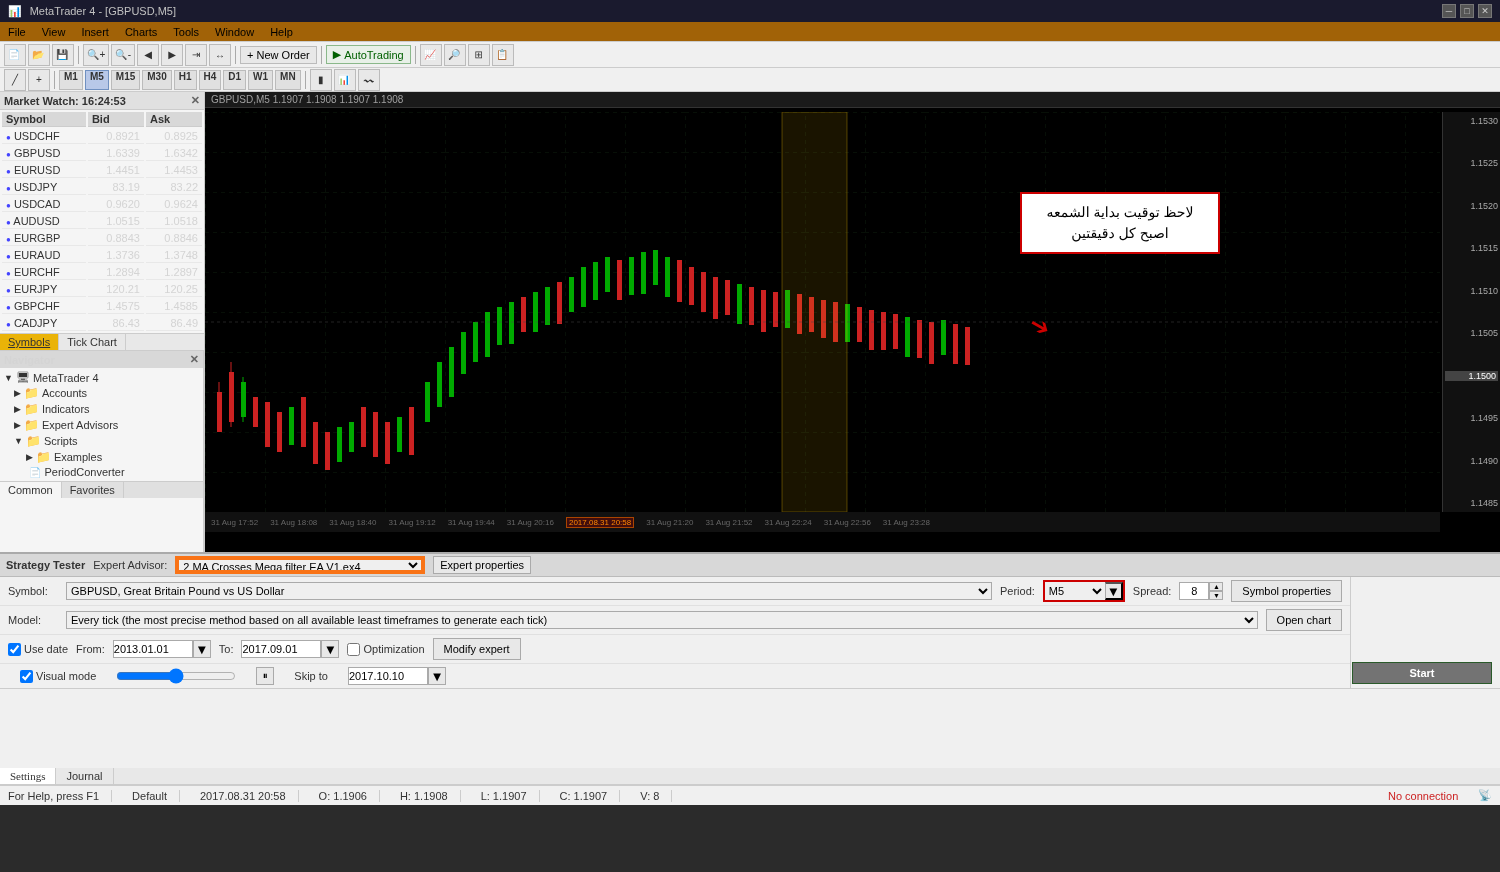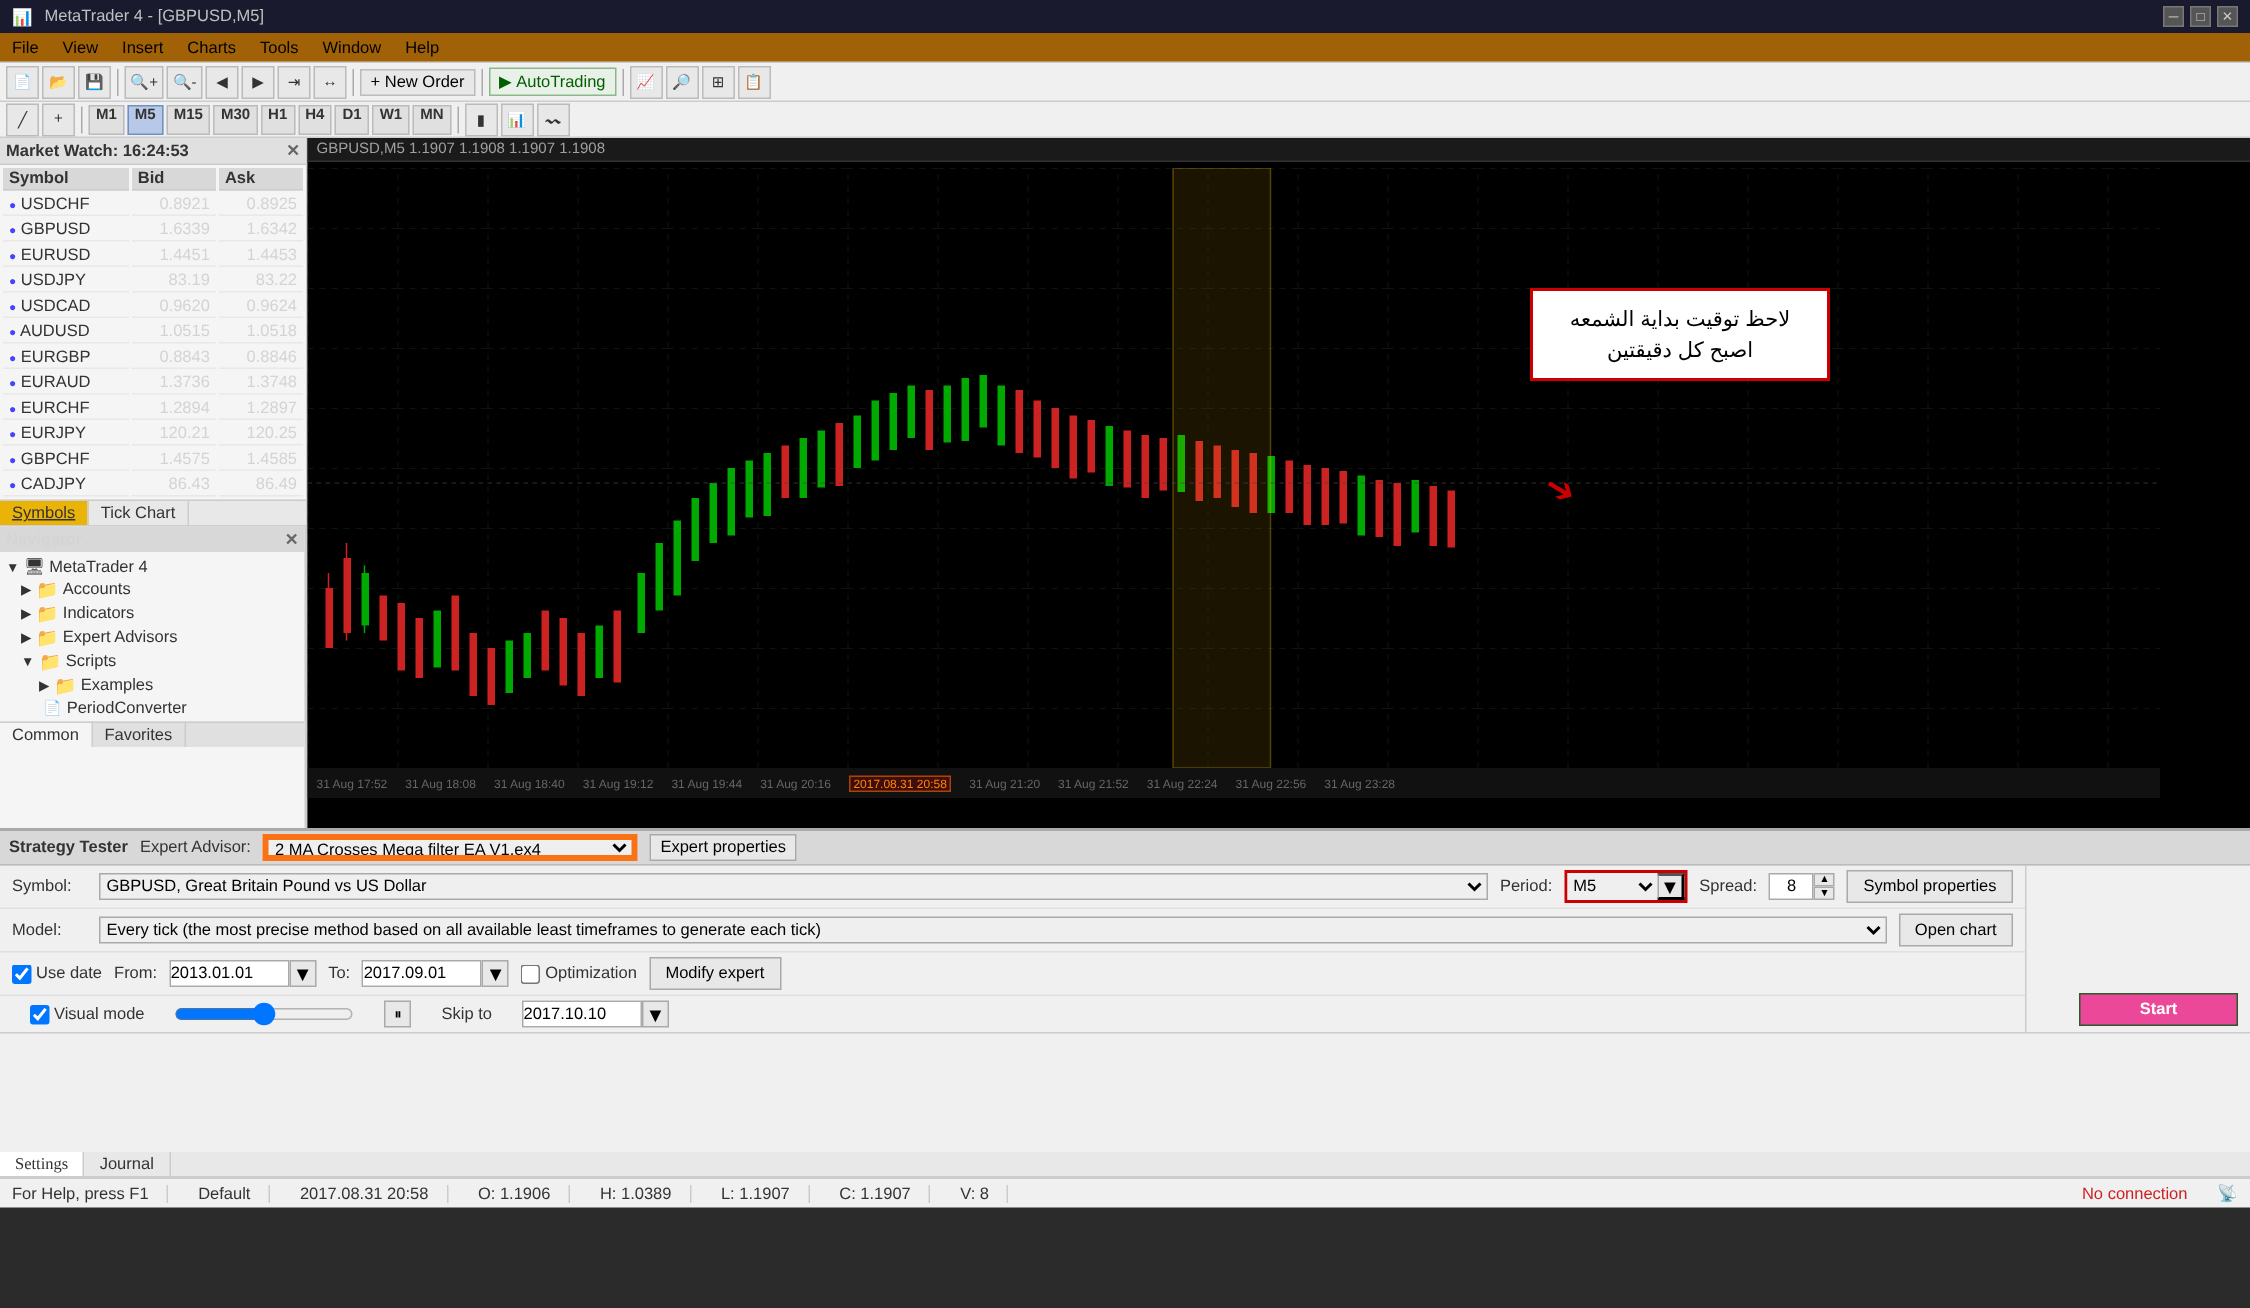--- a/index.html
+++ b/index.html
@@ -372,20 +372,32 @@
         <rect x="276" y="208" width="5" height="35" fill="#00aa00"></rect>
         <rect x="288" y="212" width="5" height="40" fill="#cc2222"></rect>
         <rect x="300" y="215" width="5" height="38" fill="#cc2222"></rect>
       </g>
 
       <rect x="577" y="0" width="65" height="400" fill="rgba(255,200,0,0.1)" stroke="rgba(255,200,0,0.3)" stroke-width="1"></rect>
 
       <line x1="0" y1="210" x2="1400" y2="210" stroke="#444" stroke-width="0.5" stroke-dasharray="3,3"></line>
     </svg>
 
+    <div style="position:absolute;right:0;top:20px;bottom:40px;width:58px;background:#111;border-left:1px solid #333;display:flex;flex-direction:column;justify-content:space-between;padding:4px 2px;">
+      <div class="price-label">1.1530</div>
+      <div class="price-label">1.1525</div>
+      <div class="price-label">1.1520</div>
+      <div class="price-label">1.1515</div>
+      <div class="price-label">1.1510</div>
+      <div class="price-label">1.1505</div>
+      <div class="price-label current">1.1500</div>
+      <div class="price-label">1.1495</div>
+      <div class="price-label">1.1490</div>
+      <div class="price-label">1.1485</div>
+    </div>
 
     <div style="position:absolute;bottom:20px;left:0;right:60px;height:20px;background:#111;overflow:hidden;display:flex;align-items:center;">
       <span style="font-size:8px;color:#666;margin:0 6px;white-space:nowrap;">31 Aug 17:52</span>
       <span style="font-size:8px;color:#666;margin:0 6px;white-space:nowrap;">31 Aug 18:08</span>
       <span style="font-size:8px;color:#666;margin:0 6px;white-space:nowrap;">31 Aug 18:40</span>
       <span style="font-size:8px;color:#666;margin:0 6px;white-space:nowrap;">31 Aug 19:12</span>
       <span style="font-size:8px;color:#666;margin:0 6px;white-space:nowrap;">31 Aug 19:44</span>
       <span style="font-size:8px;color:#666;margin:0 6px;white-space:nowrap;">31 Aug 20:16</span>
       <span style="font-size:8px;color:#ff8800;margin:0 6px;white-space:nowrap;background:rgba(255,0,0,0.2);border:1px solid #aa4400;padding:0 2px;">2017.08.31 20:58</span>
       <span style="font-size:8px;color:#666;margin:0 6px;white-space:nowrap;">31 Aug 21:20</span>
@@ -480,37 +492,37 @@
         <button style="height:18px;width:18px;background:#e8e8e8;border:1px solid #aaa;cursor:pointer;font-size:10px;">⏸</button>
         <span style="font-size:11px;color:#333;">Skip to</span>
         <div style="display:flex;align-items:center;">
           <input type="text" style="width: 80px; height: 18px; font-size: 11px; border: 1px solid rgb(170, 170, 170);" value="2017.10.10">
           <button style="height:18px;width:18px;background:#e8e8e8;border:1px solid #aaa;cursor:pointer;">▼</button>
         </div>
       </div>
     </div>
 
     <div style="width:150px;display:flex;flex-direction:column;justify-content:flex-end;align-items:flex-end;padding:4px 8px;border-left:1px solid #ccc;gap:4px;">
-      <button style="height:22px;width:106px;font-size:11px;background:#ec4899;color:#fff;border:1px solid #2a5a2a;cursor:pointer;font-weight:bold;">Start</button>
+      <button style="height:22px;width:140px;font-size:11px;background:#737373;color:#fff;border:1px solid #2a5a2a;cursor:pointer;font-weight:bold;">Start</button>
     </div>
   </div>
 </div>
 
 <div style="height:80px;background:#f0f0f0;border-top:1px solid #ccc;">
 </div>
 
 <div class="bottom-tabs">
   <div class="bottom-tab active">Settings</div>
   <div class="bottom-tab">Journal</div>
 </div>
 
 <div class="status-bar">
   <span class="status-segment">For Help, press F1</span>
   <span class="status-segment">Default</span>
   <span class="status-segment">2017.08.31 20:58</span>
   <span class="status-segment">O: 1.1906</span>
-  <span class="status-segment">H: 1.0389</span>
+  <span class="status-segment">H: 1.1908</span>
   <span class="status-segment">L: 1.1907</span>
   <span class="status-segment">C: 1.1907</span>
   <span class="status-segment">V: 8</span>
   <span style="color:#cc2222;margin-left:auto;">No connection</span>
   <span style="color:#cc2222;">📡</span>
 </div>
 
 </body></html>

